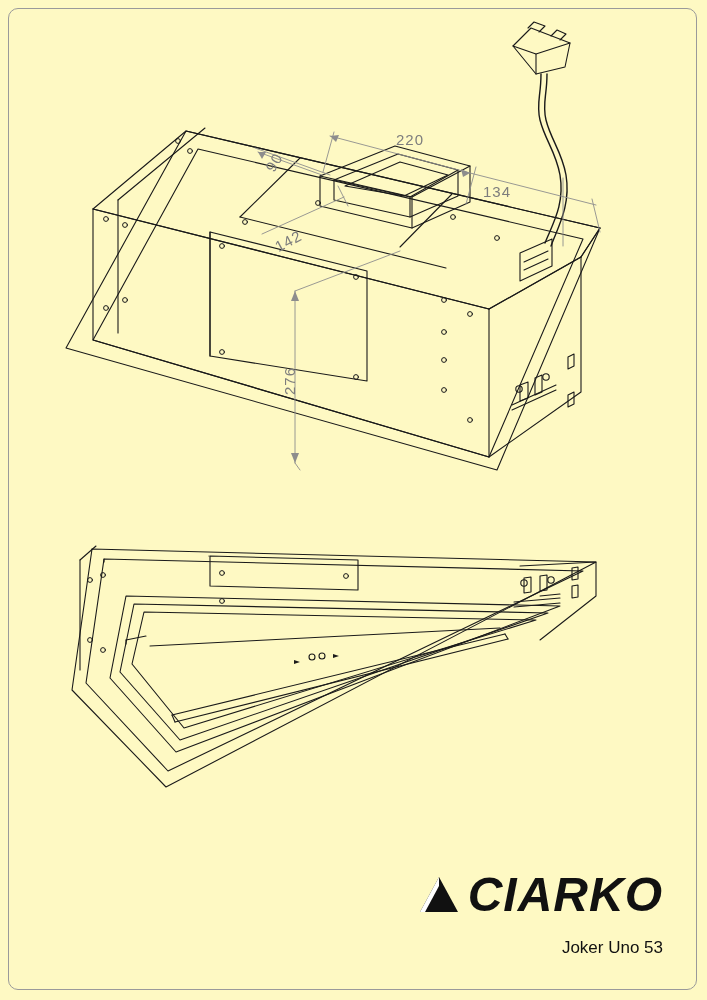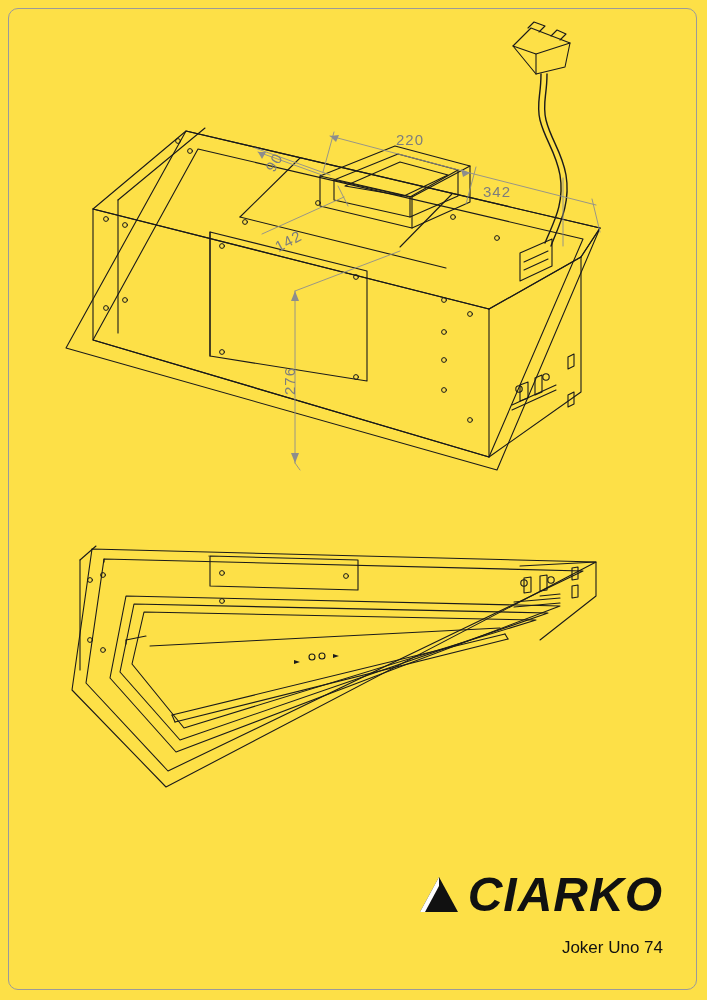--- a/index.html
+++ b/index.html
@@ -7,21 +7,21 @@
     padding: 0;
     background: #ffffff;
   }
   body {
     font-family: "Liberation Sans", sans-serif;
   }
   #page {
     position: relative;
     width: 707px;
     height: 1000px;
-    background: #fde047;
+    background: #fef9c3;
     overflow: hidden;
   }
   #page-border {
     position: absolute;
     left: 8px;
     top: 8px;
     width: 689px;
     height: 982px;
     border: 1px solid #9a9a9a;
     border-radius: 10px;
@@ -247,28 +247,28 @@
       </g>
     </g>
   </svg>
 
   <div class="dim-label" style="left:396px; top:131px;">220</div>
 
   <div class="dim-label rot-slant" style="left:262px; top:166px;">90</div>
 
   <div class="dim-label rot-slant2" style="left:272px; top:240px;">142</div>
 
-  <div class="dim-label" style="left:483px; top:183px;">342</div>
+  <div class="dim-label" style="left:483px; top:183px;">134</div>
 
   <div class="dim-label rot-90" style="left:281px; top:395px;">276</div>
 
   <div id="brand">
     <svg width="42" height="40" viewBox="0 0 42 40">
       <path d="M 21,2 L 40,37 L 2,37 Z" fill="#111"></path>
       <path d="M 21,2 L 21,37 L 2,37 Z" fill="#ffffff"></path>
       <path d="M 21,11 L 21,37 L 7,37 Z" fill="#111"></path>
     </svg>
     <span id="brand-name">CIARKO</span>
   </div>
 
-  <div id="model-name">Joker Uno 74</div>
+  <div id="model-name">Joker Uno 53</div>
 
 </div>
 
 </body></html>

